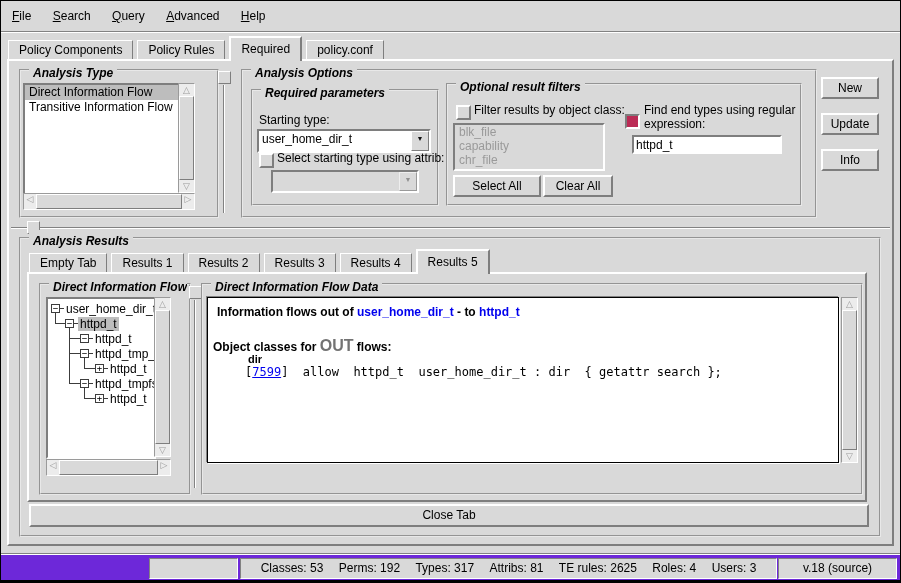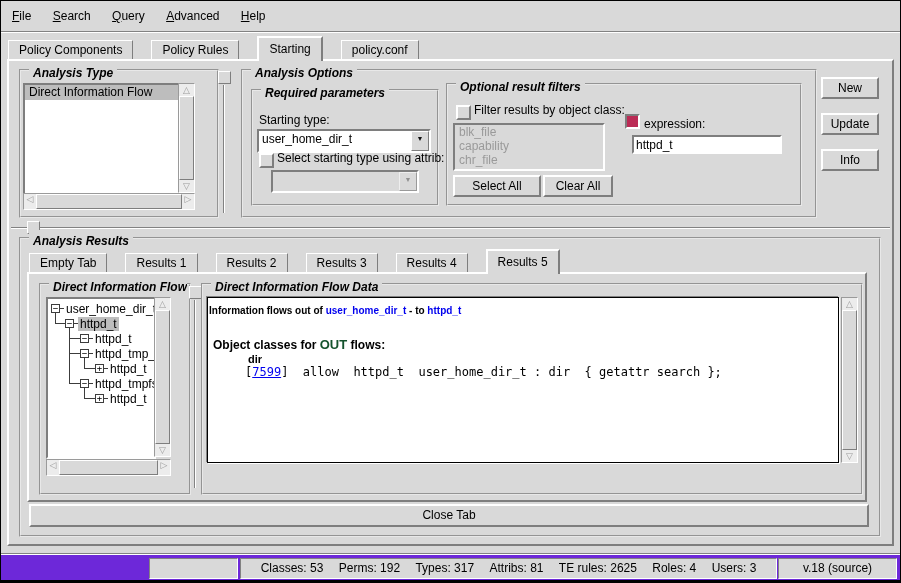--- a/index.html
+++ b/index.html
@@ -11,21 +11,21 @@
   
   .raised2{border:2px solid;border-color:#ffffff #7e7e7e #7e7e7e #ffffff;}
   .abs{position:absolute;}
   
   .menubar{position:absolute;top:0;left:0;right:0;height:30px;line-height:30px;
     border-bottom:1px solid #828282;box-shadow:0 1px 0 #ffffff;background:#d9d9d9;padding-left:11px;}
   .menu-item{display:inline-block;margin-right:18px;cursor:default;}
   
   .tabs-row{position:absolute;display:flex;align-items:flex-end;z-index:6;}
   .tab{background:#d9d9d9;border:1px solid;border-color:#ffffff #7e7e7e #d9d9d9 #ffffff;
-    border-bottom:none;padding:0 10px;height:18px;line-height:18px;margin-right:18px;margin-bottom:2px;white-space:nowrap;}
+    border-bottom:none;padding:0 10px;height:18px;line-height:18px;margin-right:4px;margin-bottom:2px;white-space:nowrap;}
   .tab.sel{height:23px;line-height:22px;margin-bottom:0;z-index:7;border-top:2px solid #fff;border-left:2px solid #fff;border-right:2px solid #7e7e7e;}
   
   .lf{position:absolute;border:2px groove #e8e8e8;}
   .lf-title{position:absolute;top:-9px;left:8px;background:#d9d9d9;padding:4px 4px;
     font-style:italic;font-weight:bold;white-space:nowrap;}
   
   .btn{position:absolute;background:#d9d9d9;border:2px solid;border-color:#ffffff #7e7e7e #7e7e7e #ffffff;
     text-align:center;cursor:default;}
   .listbox{position:absolute;background:#fff;border:2px solid;border-color:#7e7e7e #ffffff #ffffff #7e7e7e;overflow:hidden;}
   .listbox .item{height:15px;line-height:15px;padding-left:4px;white-space:nowrap;}
@@ -61,24 +61,24 @@
   .expbox{width:9px;height:9px;border:1px solid #3c3c3c;background:#fff;font-size:9px;line-height:7px;
     text-align:center;box-sizing:border-box;flex:0 0 9px;font-family:"DejaVu Sans Mono",monospace;}
   .tstub{width:4px;height:0;border-top:1px solid #3c3c3c;flex:0 0 4px;}
   .tlabel{padding:0 2px;line-height:14px;}
   .tlabel.sel{background:#bdbdbd;}
   .tline-v{position:absolute;width:0;border-left:1px solid #3c3c3c;}
   .tline-h{position:absolute;height:0;border-top:1px solid #3c3c3c;}
   
   .textarea{position:absolute;background:#fff;border:1px solid #000;
     box-shadow:-1px -1px 0 #828282,1px 1px 0 #ffffff;overflow:hidden;}
-  .dta-header{position:absolute;left:1px;top:7px;font-weight:bold;font-size:10px;white-space:nowrap;}
+  .dta-header{position:absolute;left:9px;top:7px;font-weight:bold;font-size:12px;white-space:nowrap;}
   .blue{color:#0000ee;}
   .oc-line{position:absolute;left:5px;top:39px;font-weight:bold;font-size:12px;white-space:nowrap;}
-  .oc-out{color:#14532d;font-size:13px;font-weight:bold;}
+  .oc-out{color:#737373;font-size:16px;font-weight:bold;}
   .oc-dir{position:absolute;left:40px;top:55px;font-weight:bold;font-size:11px;}
   .rule-line{position:absolute;left:37px;top:67px;font-family:"DejaVu Sans Mono","Liberation Mono",monospace;
     font-size:12px;white-space:pre;}
   .rule-line a{color:#0000ee;}
   
   .statusbar{position:absolute;left:0;right:0;bottom:0;height:28px;background:#6d28d9;
     border-top:1px solid #828282;box-shadow:inset 0 1px 0 #ffffff,inset 0 -2px 0 #000;}
   .status-seg{position:absolute;top:4px;height:19px;line-height:19px;background:#d9d9d9;
     border:1px solid;border-color:#828282 #ffffff #ffffff #828282;text-align:center;white-space:nowrap;overflow:hidden;}
   .status-seg span{margin:0 6px;}
@@ -92,30 +92,31 @@
     <span class="menu-item"><u>F</u><span>ile</span></span>
     <span class="menu-item"><u>S</u><span>earch</span></span>
     <span class="menu-item"><u>Q</u><span>uery</span></span>
     <span class="menu-item"><u>A</u><span>dvanced</span></span>
     <span class="menu-item"><u>H</u><span>elp</span></span>
   </div>
 
   <div class="tabs-row" style="left:7px;top:34px;height:26px;">
     <div class="tab">Policy Components</div>
     <div class="tab">Policy Rules</div>
-    <div class="tab sel">Starting</div>
+    <div class="tab sel">Required</div>
     <div class="tab">policy.conf</div>
   </div>
 
   <div class="abs raised2" style="left:6px;top:58px;width:883px;height:483px;">
 
     <div class="lf" style="left:10px;top:8px;width:196px;height:145px;">
       <span class="lf-title">Analysis Type</span>
       <div class="listbox" style="left:2px;top:12px;width:154px;height:108px;">
         <div class="item sel">Direct Information Flow</div>
+        <div class="item">Transitive Information Flow</div>
       </div>
       <div class="vscroll" style="left:157px;top:12px;width:15px;height:108px;">
         <span class="sb-btn">△</span>
         <span class="sb-thumb"></span>
         <span class="sb-btn">▽</span>
       </div>
       <div class="hscroll" style="left:2px;top:122px;width:170px;height:15px;">
         <span class="sb-btn">◁</span>
         <span class="sb-thumb"></span>
         <span class="sb-btn">▷</span>
@@ -148,20 +149,21 @@
         <span class="cb" style="left:8px;top:20px;"></span>
         <div class="abs" style="left:26px;top:18px;white-space:nowrap;">Filter results by object class:</div>
         <div class="listbox disabled" style="left:5px;top:38px;width:148px;height:44px;">
           <div class="item">blk_file</div>
           <div class="item">capability</div>
           <div class="item">chr_file</div>
         </div>
         <div class="btn" style="left:5px;top:90px;width:84px;height:18px;line-height:18px;">Select All</div>
         <div class="btn" style="left:95px;top:90px;width:66px;height:18px;line-height:18px;">Clear All</div>
         <span class="cb on" style="left:177px;top:29px;"></span>
+        <div class="abs" style="left:196px;top:18px;white-space:nowrap;">Find end types using regular</div>
         <div class="abs" style="left:196px;top:32px;white-space:nowrap;">expression:</div>
         <input class="entry" style="left: 184px; top: 50px; width: 142px; height: 15px;" value="httpd_t">
       </div>
     </div>
 
     <div class="btn" style="left:812px;top:16px;width:54px;height:18px;line-height:18px;">New</div>
     <div class="btn" style="left:812px;top:52px;width:54px;height:18px;line-height:18px;">Update</div>
     <div class="btn" style="left:812px;top:88px;width:54px;height:18px;line-height:18px;">Info</div>
 
     <div class="hgroove" style="left:2px;right:2px;top:166px;"></div>

